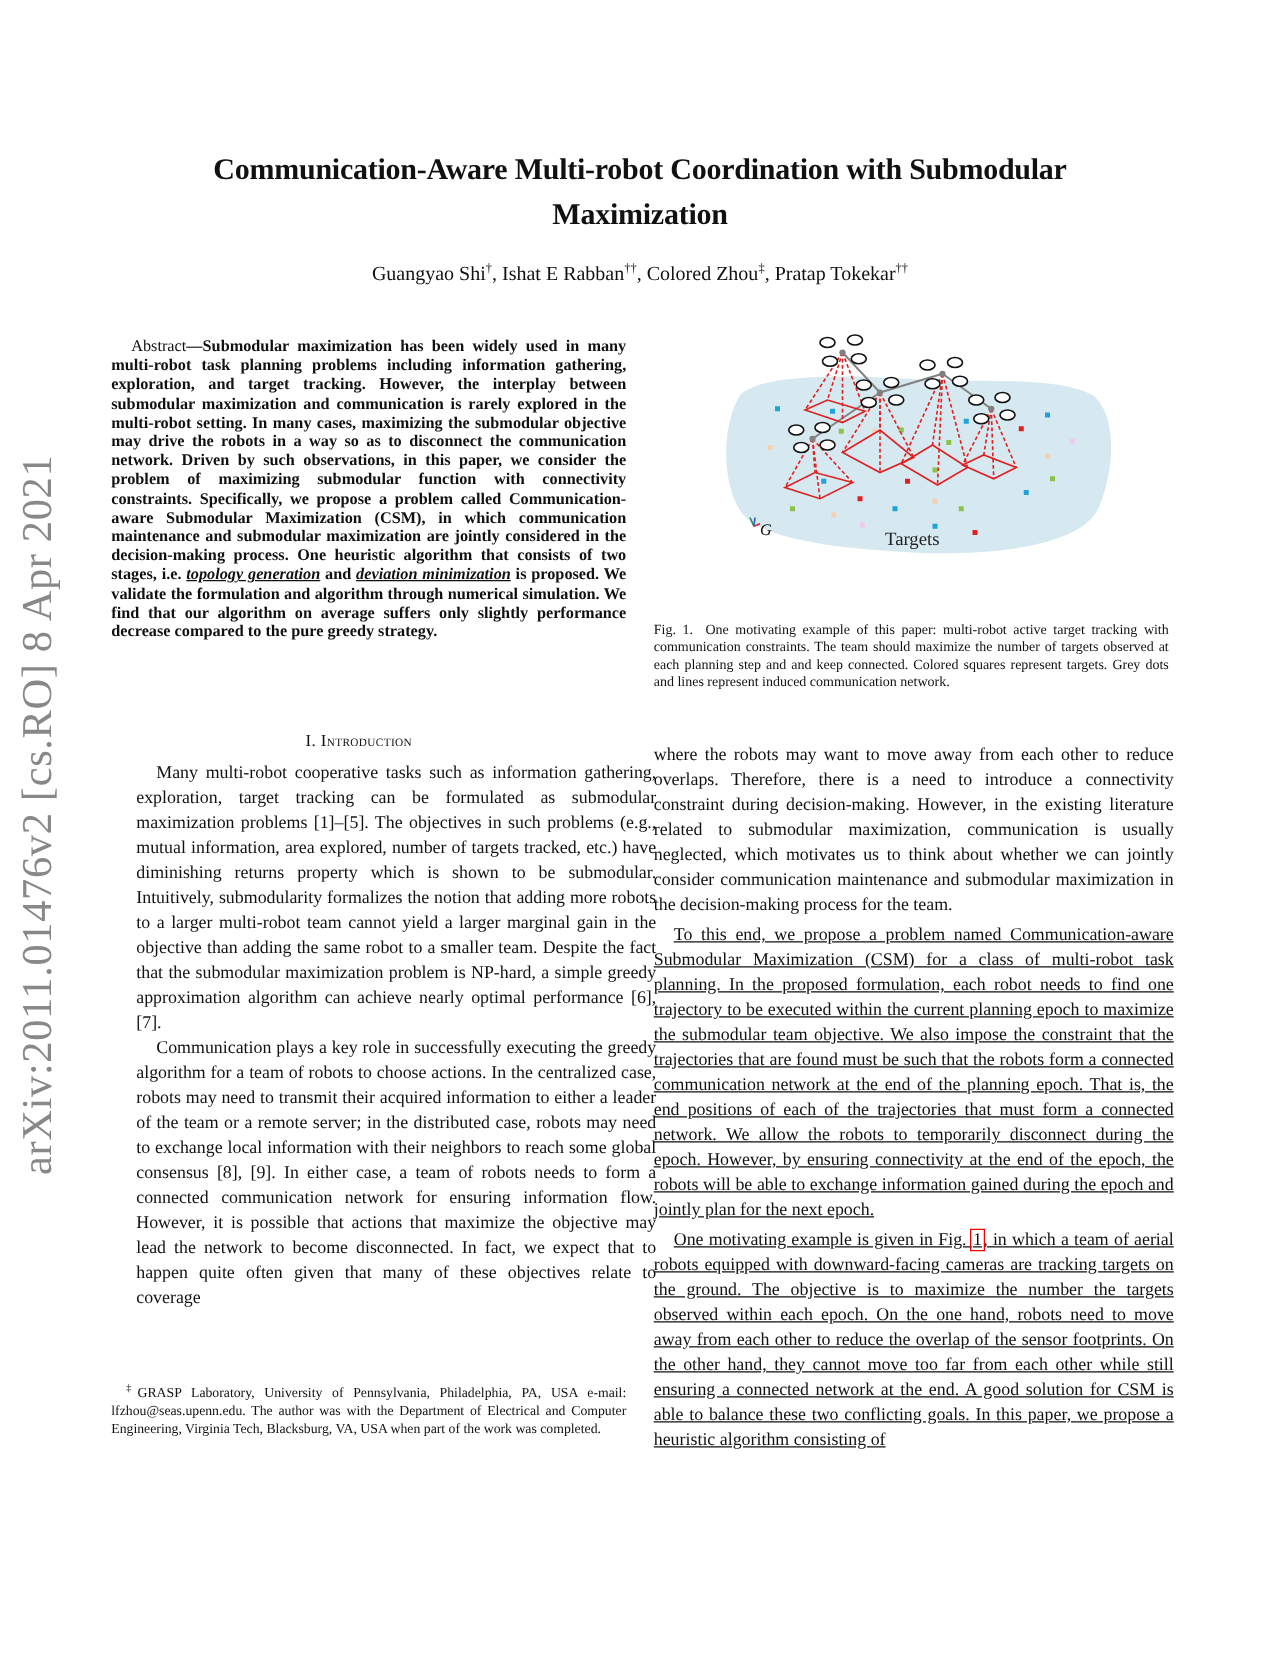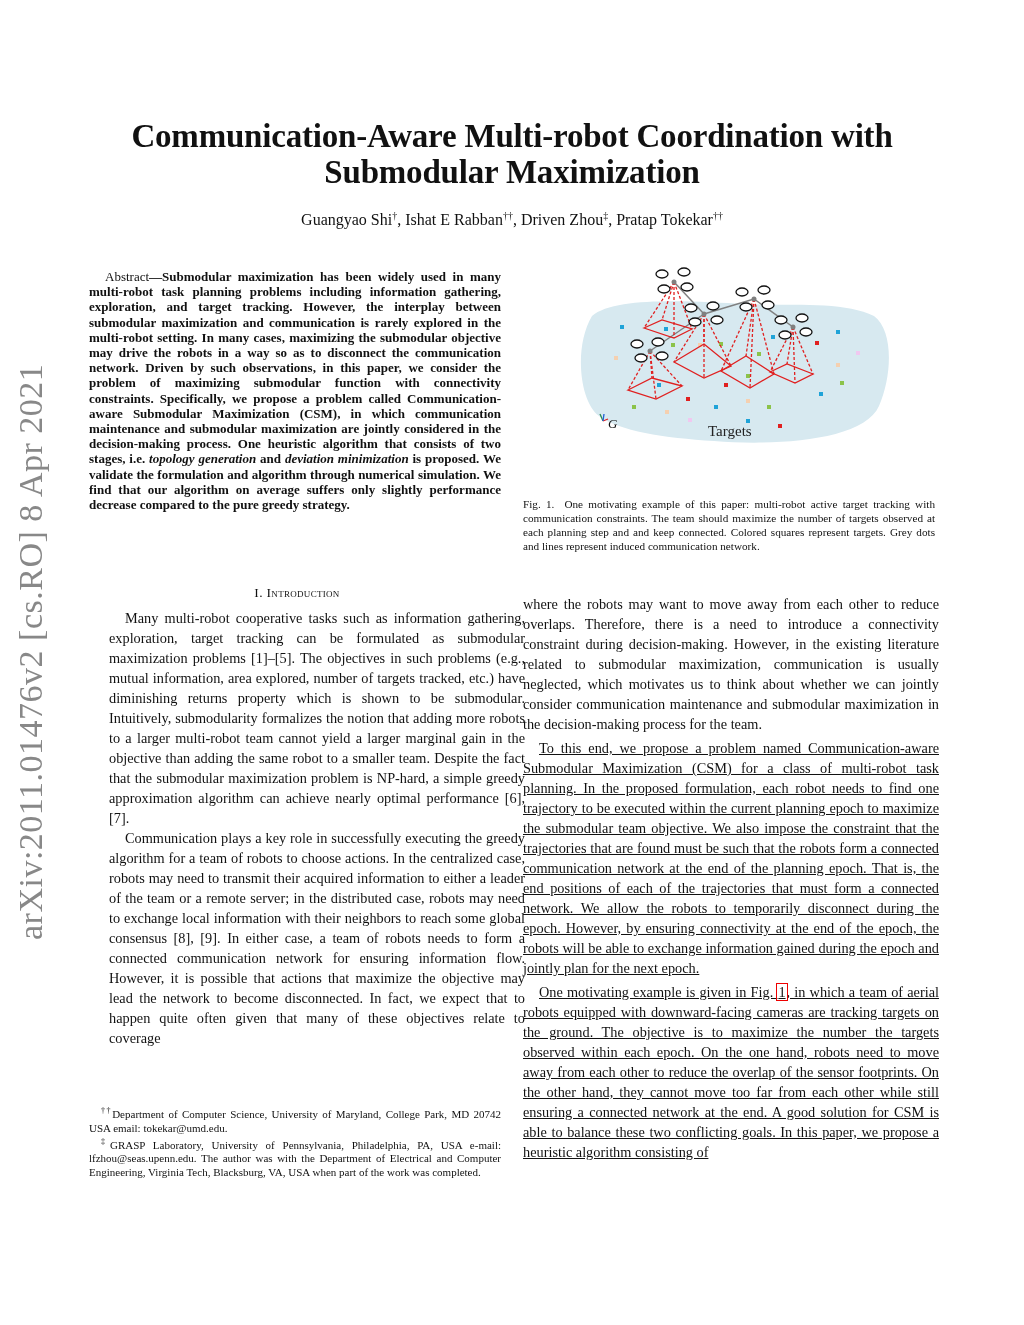--- a/index.html
+++ b/index.html
@@ -6,65 +6,64 @@
   body { width:1024px; height:1325px; position:relative; overflow:hidden; font-family:"Liberation Serif","DejaVu Serif",serif; color:#111; }
   .title { position:absolute; left:100px; width:824px; top:118px; text-align:center; font-weight:bold; font-size:26px; line-height:36px; letter-spacing:-0.2px; }
   .authors { position:absolute; left:100px; width:824px; top:206px; text-align:center; font-size:16px; line-height:20px; }
   .authors sup { font-size:10px; }
   .arxiv { position:absolute; left:12px; top:940px; transform-origin:left top; transform:rotate(-90deg); font-size:34px; color:#888; white-space:nowrap; letter-spacing:0.5px; }
   .col { position:absolute; width:416px; font-size:14.3px; line-height:20px; text-align:justify; }
   .col-left { left:89px;margin-left:20px; }
   .col-right { left:523px; }
   .abstract { position:absolute; left:89px; top:269px; width:412px; font-size:13px; line-height:15.2px; font-weight:bold; text-align:justify; }
   .abstract .lead { font-weight:normal; }
-  .abstract i { font-weight:bold; }
+  .abstract i { font-weight:bold;text-decoration:underline; }
   p { margin:0; text-indent:16px; }
-  .section-head { position:absolute; left:89px; width:416px; top:585px; text-align:center; font-size:13.5px; letter-spacing:0.3px; }
+  .section-head { position:absolute; left:79px; width:416px; top:585px; text-align:center; font-size:13.5px; letter-spacing:0.3px; }
   .section-head .sc { font-variant:small-caps; }
   .intro { top:608px; }
   .footnotes { position:absolute; left:89px; top:1104px; width:412px; font-size:11px; line-height:14px; text-align:justify; }
   .footnotes p { text-indent:12px; }
   .footnotes sup { font-size:8px; }
   .figure { position:absolute; left:574px; top:256px; width:320px; height:196px; }
   .caption { position:absolute; left:523px; top:461px; width:412px; font-size:11.2px; line-height:14px; text-align:justify;margin-top:36px; }
   .caption .figno { margin-right:10px; }
   .right-text { top:594px; }
   .right-text p.cont { text-indent:0; }
   .right-text p + p { margin-top:4px;text-decoration:underline; }
   .ref-box { outline:1px solid #e00; outline-offset:0px; padding:0 1px; }
 </style>
 </head>
 <body>
 
 <div class="arxiv">arXiv:2011.01476v2  [cs.RO]  8 Apr 2021</div>
 
-<h1 class="title" style="margin:0;font-size:33px;">Communication-Aware Multi-robot Coordination with Submodular Maximization</h1>
+<h1 class="title" style="margin:0;font-size:24px;">Communication-Aware Multi-robot Coordination with Submodular Maximization</h1>
 
 <div class="authors">
   <span><span>Guangyao Shi</span><sup>†</sup></span>,
   <span><span>Ishat E Rabban</span><sup>††</sup></span>,
-  <span><span>Driven Zhou</span><sup>‡</sup></span>,
+  <span><span>Colored Zhou</span><sup>‡</sup></span>,
   <span><span>Pratap Tokekar</span><sup>††</sup></span>
 </div>
 
 <div class="abstract">
   <p style="text-indent:16px;"><span class="lead">Abstract</span><span>—</span><span>Submodular maximization has been widely used in many multi-robot task planning problems including information gathering, exploration, and target tracking. However, the interplay between submodular maximization and communication is rarely explored in the multi-robot setting. In many cases, maximizing the submodular objective may drive the robots in a way so as to disconnect the communication network. Driven by such observations, in this paper, we consider the problem of maximizing submodular function with connectivity constraints. Specifically, we propose a problem called Communication-aware Submodular Maximization (CSM), in which communication maintenance and submodular maximization are jointly considered in the decision-making process. One heuristic algorithm that consists of two stages, i.e. </span><i>topology generation</i><span> and </span><i>deviation minimization</i><span> is proposed. We validate the formulation and algorithm through numerical simulation. We find that our algorithm on average suffers only slightly performance decrease compared to the pure greedy strategy.</span></p>
 </div>
 
 <div class="section-head">
   <span>I.</span>&nbsp;<span class="sc">Introduction</span>
 </div>
 
 <div class="col col-left intro">
   <p>Many multi-robot cooperative tasks such as information gathering, exploration, target tracking can be formulated as submodular maximization problems [1]–[5]. The objectives in such problems (e.g., mutual information, area explored, number of targets tracked, etc.) have diminishing returns property which is shown to be submodular. Intuitively, submodularity formalizes the notion that adding more robots to a larger multi-robot team cannot yield a larger marginal gain in the objective than adding the same robot to a smaller team. Despite the fact that the submodular maximization problem is NP-hard, a simple greedy approximation algorithm can achieve nearly optimal performance [6], [7].</p>
   <p>Communication plays a key role in successfully executing the greedy algorithm for a team of robots to choose actions. In the centralized case, robots may need to transmit their acquired information to either a leader of the team or a remote server; in the distributed case, robots may need to exchange local information with their neighbors to reach some global consensus [8], [9]. In either case, a team of robots needs to form a connected communication network for ensuring information flow. However, it is possible that actions that maximize the objective may lead the network to become disconnected. In fact, we expect that to happen quite often given that many of these objectives relate to coverage</p>
 </div>
 
 <div class="footnotes">
-  <p><sup>††</sup><span>Department of Computer Science, University of Maryland, College Park, MD 20742 USA email: tokekar@umd.edu.</span></p>
   <p><sup>‡</sup><span>GRASP Laboratory, University of Pennsylvania, Philadelphia, PA, USA e-mail: lfzhou@seas.upenn.edu. The author was with the Department of Electrical and Computer Engineering, Virginia Tech, Blacksburg, VA, USA when part of the work was completed.</span></p>
 </div>
 
 <div class="figure">
   <svg width="320" height="196" viewBox="0 0 320 196">
 
     <path fill="#d7e9f0" d="M18,60 C40,40 120,45 170,48 C220,50 270,45 300,60 C320,75 318,120 305,150 C290,185 200,190 140,185 C90,182 45,175 25,160 C5,145 0,90 18,60 Z"></path>
 
     <g>
       <rect x="46" y="69" width="4" height="4" fill="#1fa3d8"></rect>

